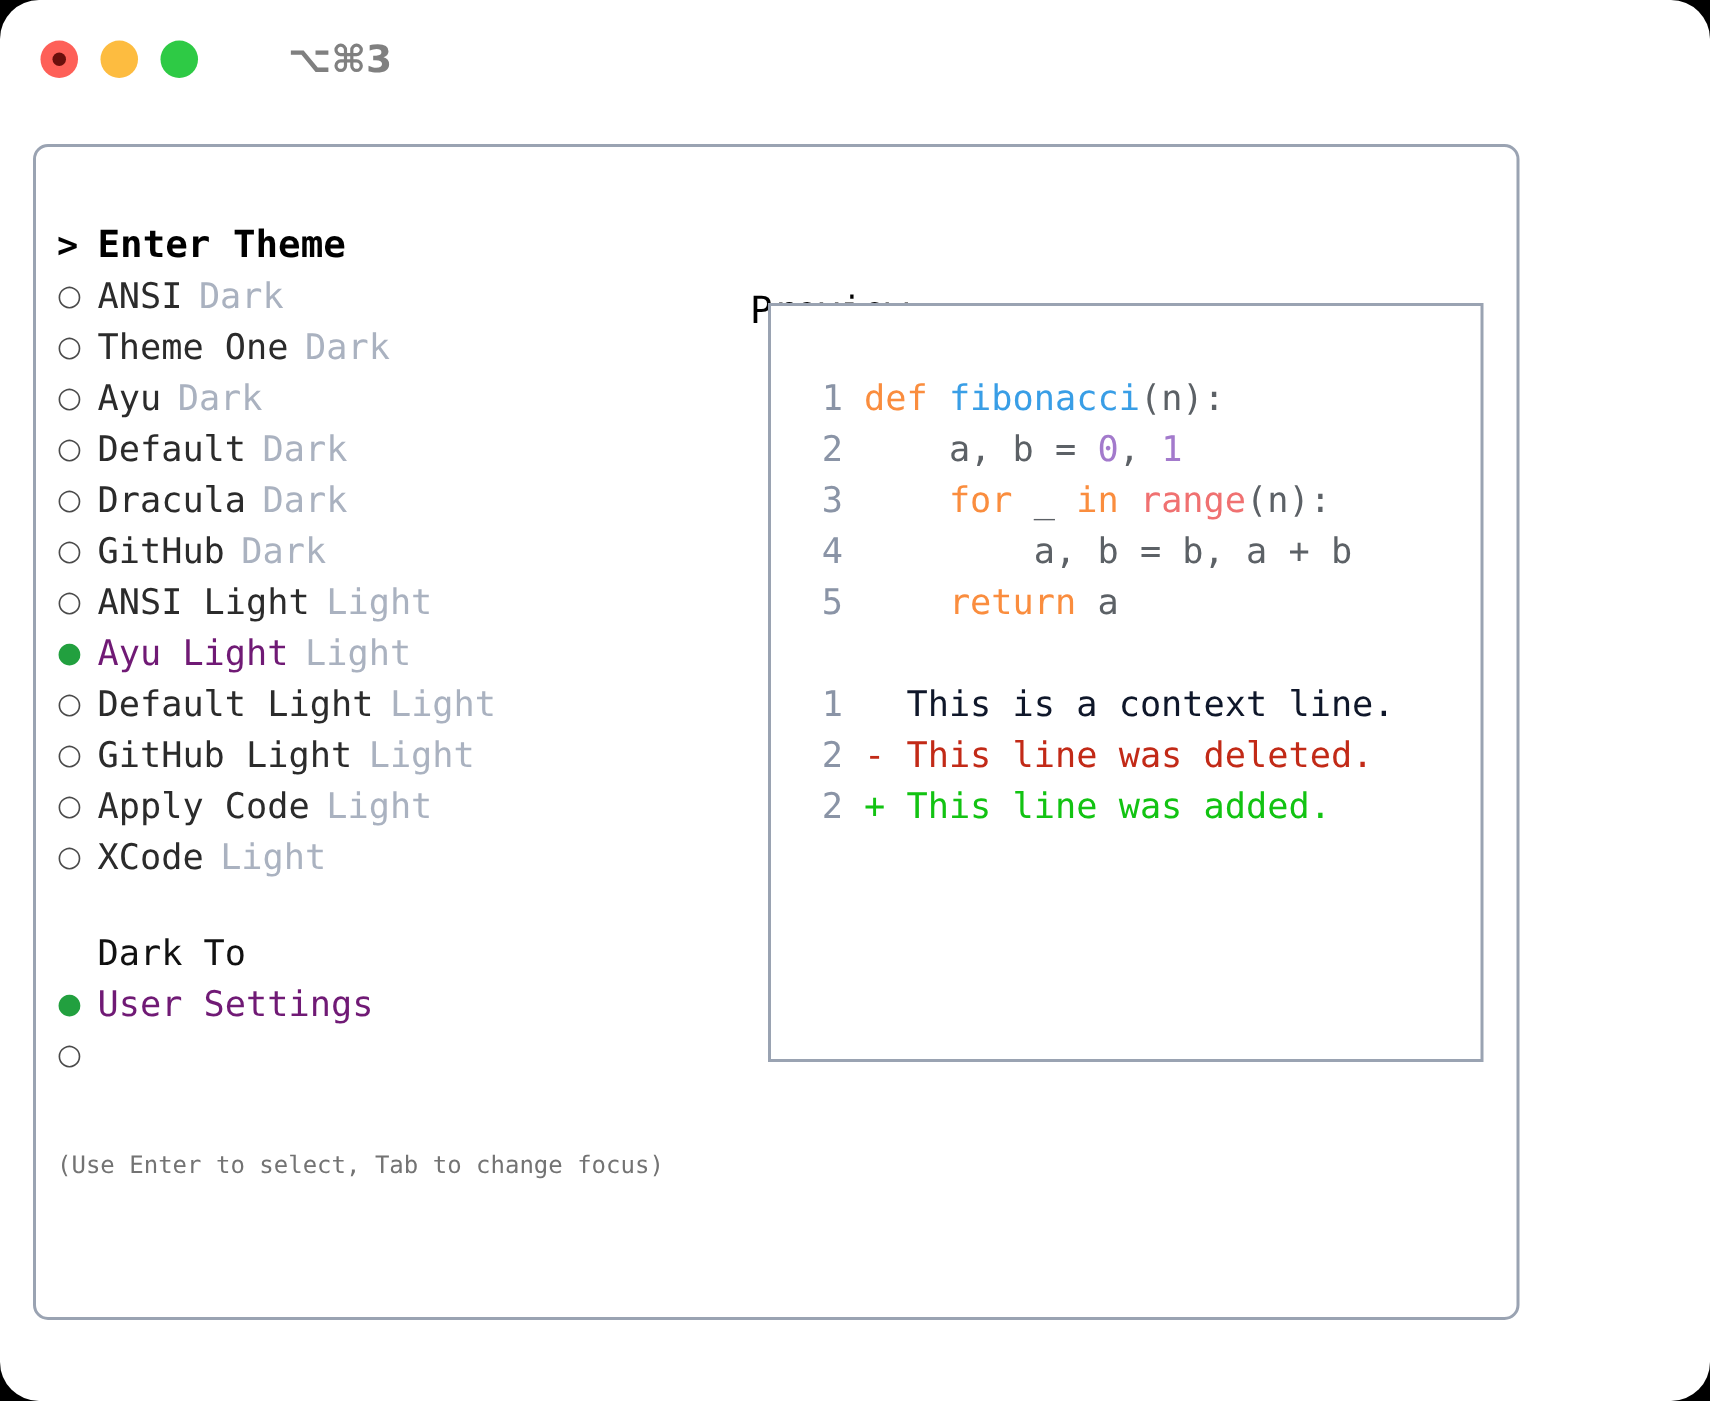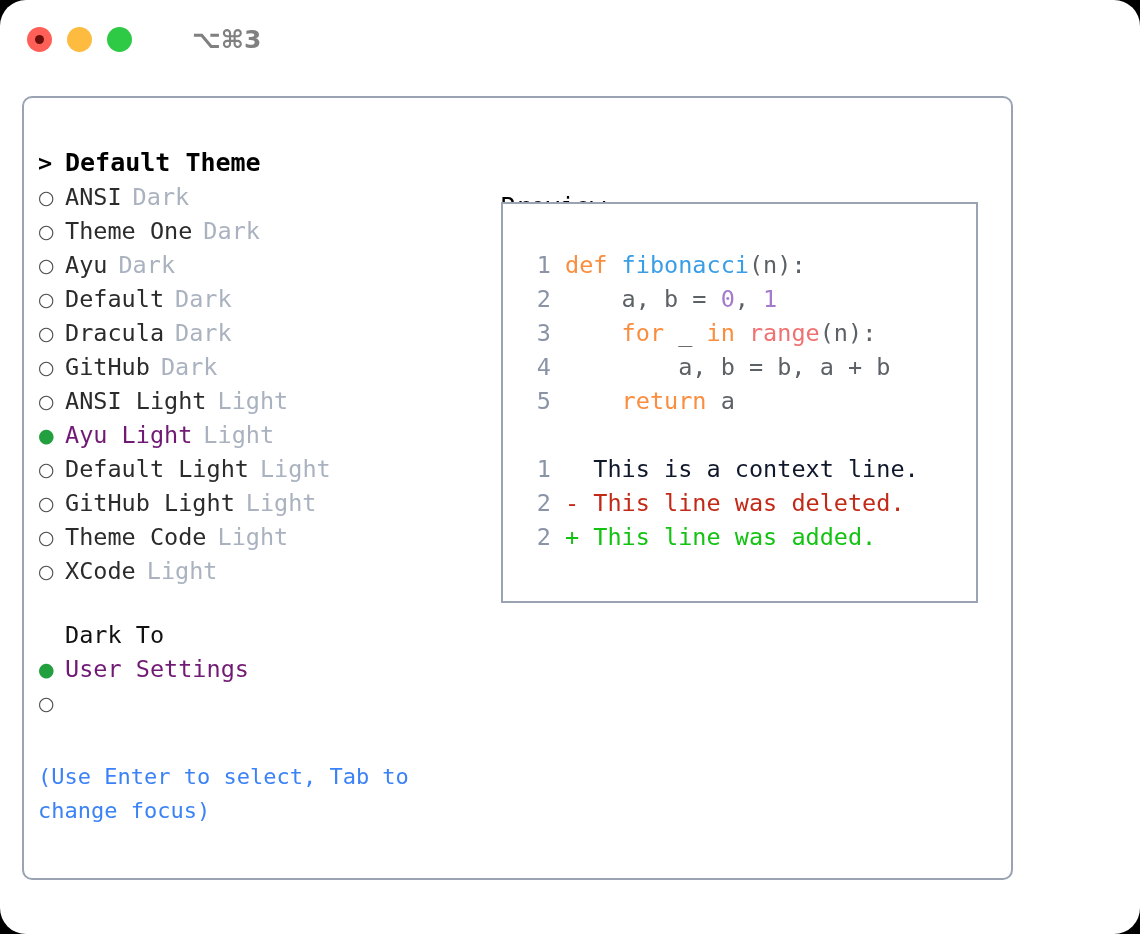--- a/index.html
+++ b/index.html
@@ -119,46 +119,46 @@
     text-align: center;
   }
 
   .gap { height: 30px; }
 
   #hint {
     position: absolute;
     left: 14px;
     top: 662px;
     width: 420px;
-    font-size: 22px;
-    line-height: 34px;
-    color: #3b82f6;
+    font-size: 16px;
+    line-height: 34px;
+    color: #737373;
   }
 
   
   #right-col {
     position: absolute;
     left: 476px;
     top: 48px;
     width: 500px;
   }
   #preview-title {
     font-size: 25px;
     color: #000000;
     line-height: 34px;
     height: 34px;
     white-space: nowrap;
     margin-top: 44px;
   }
   #preview-box {
     position: absolute;
-    left: 1px;
+    left: 12px;
     top: 56px;
     width: 477px;
-    height: 401px;
+    height: 506px;
     border: 2px solid #9aa3b2;
     background: #ffffff;
   }
   #code {
     position: absolute;
     left: 18px;
     top: 44px;
     font-size: 23.5px;
     line-height: 34px;
     white-space: pre;
@@ -192,21 +192,21 @@
     <div class="dot green"></div>
     <div id="titlebar-title">⌥⌘3</div>
   </div>
 
   <div id="dialog">
 
     <div id="left-col">
 
       <div class="row">
         <span class="marker prompt">&gt;</span>
-        <span class="title-text">Default Theme</span>
+        <span class="title-text">Enter Theme</span>
       </div>
 
       <div id="theme-items">
           <div class="row">
             <span class="marker radio-off">○</span>
             <span class="label">ANSI</span>
             <span class="tag">Dark</span>
           </div>
           <div class="row">
             <span class="marker radio-off">○</span>
@@ -248,21 +248,21 @@
             <span class="label">Default Light</span>
             <span class="tag">Light</span>
           </div>
           <div class="row">
             <span class="marker radio-off">○</span>
             <span class="label">GitHub Light</span>
             <span class="tag">Light</span>
           </div>
           <div class="row">
             <span class="marker radio-off">○</span>
-            <span class="label">Theme Code</span>
+            <span class="label">Apply Code</span>
             <span class="tag">Light</span>
           </div>
           <div class="row">
             <span class="marker radio-off">○</span>
             <span class="label">XCode</span>
             <span class="tag">Light</span>
           </div>
         </div>
 
       <div class="gap"></div>

